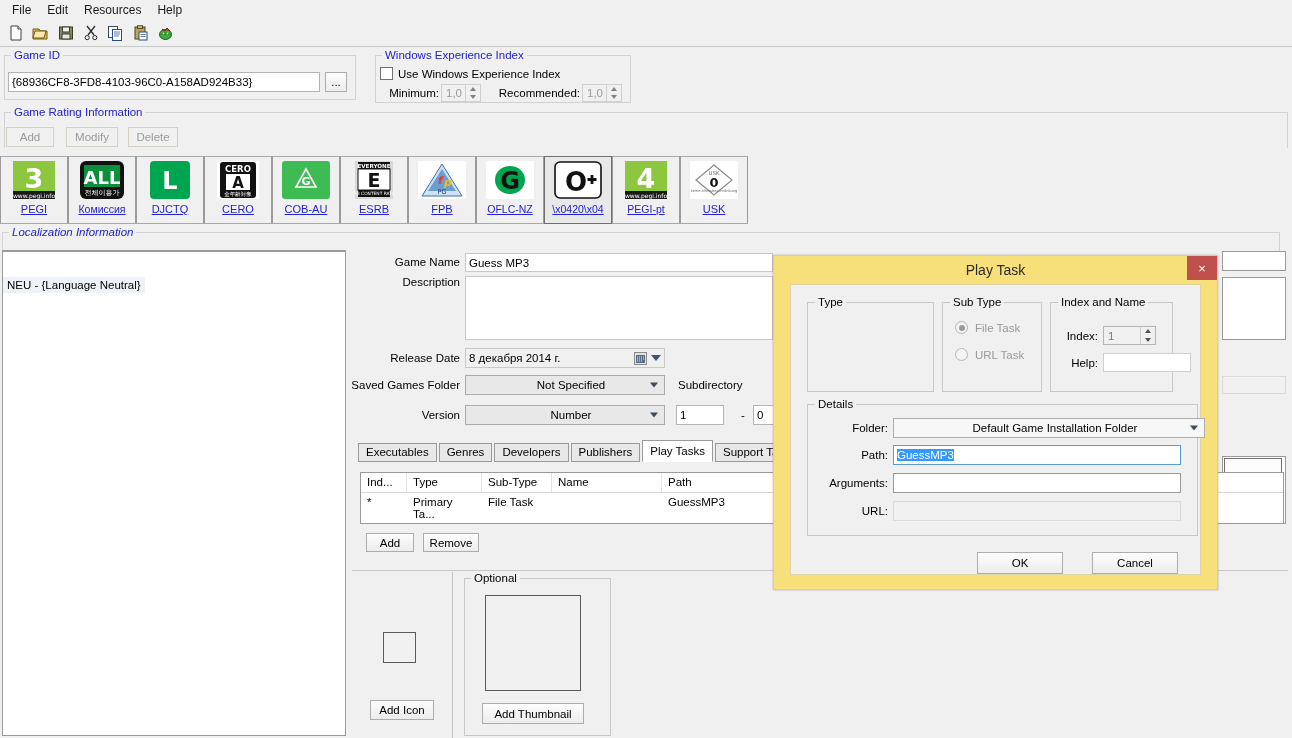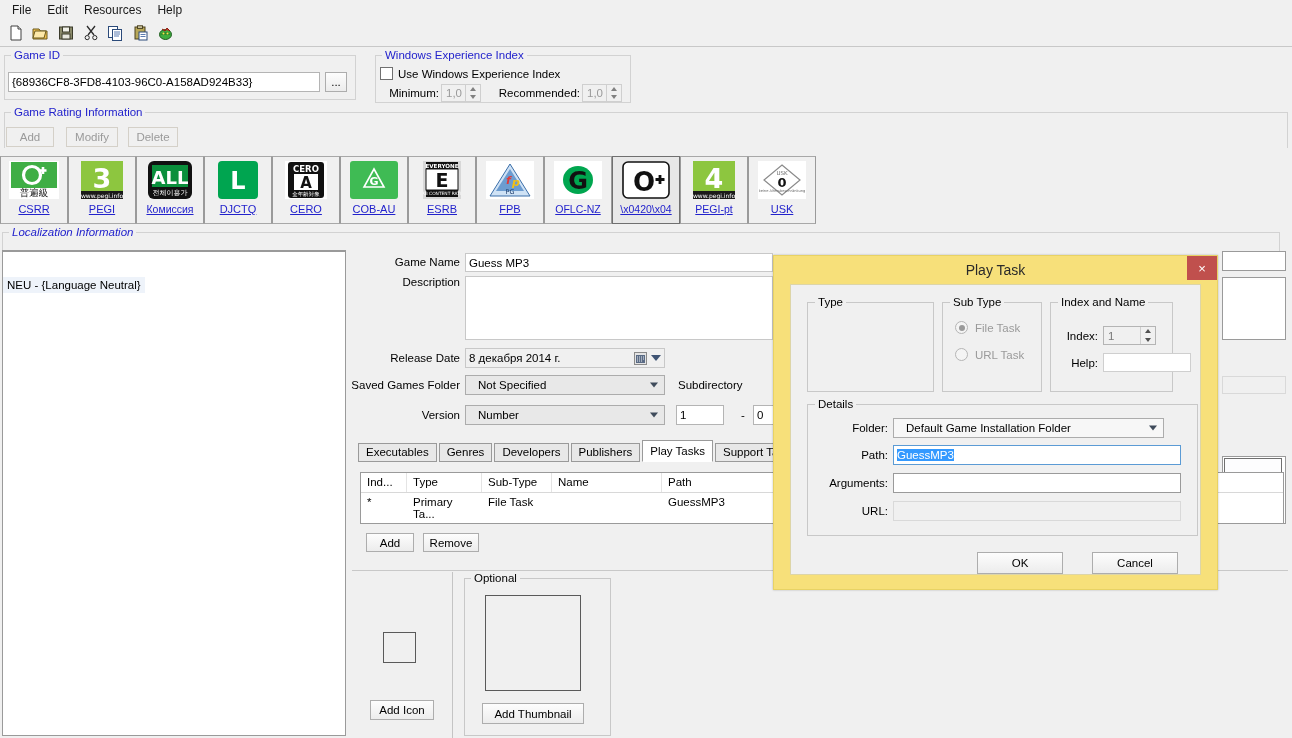--- a/index.html
+++ b/index.html
@@ -37,21 +37,21 @@
   }
   .btn.disabled { color:#9a9a9a; background:#f0f0f0; border-color:#d4d0c8; }
   
   .inp {
     border:1px solid #b4b4b4; background:#fff; font-family:"Liberation Sans", sans-serif;
     font-size:11.5px; color:#000; padding:1px 3px; outline:none;
   }
   .inp.disabled { background:#f0f0f0; border-color:#d9d9d9; color:#9a9a9a; }
   .combo {
     border:1px solid #acacac; background:#e8e8e8; font-size:11.5px;
-    display:flex; align-items:center; padding-left:12px; position:relative; cursor:default;
+    display:flex; align-items:center; padding-left:12px; position:relative; cursor:default;justify-content:center;
   }
   .combo .arrow {
     position:absolute; right:6px; top:50%; transform:translateY(-50%);
     width:0;height:0;border-left:4px solid transparent;border-right:4px solid transparent;
     border-top:5px solid #3f4b5b;
   }
   .spin {
     border:1px solid #cfcfcf; background:#f0f0f0; position:relative;
     display:flex; align-items:center; padding-left:4px; font-size:11.5px; color:#9a9a9a;
   }
@@ -238,32 +238,20 @@
 
 <div class="gb" style="left:4px; top:112px; width:1284px; height:36px; border-bottom:none;">
   <span class="gb-title">Game Rating Information</span>
 </div>
 <button class="btn disabled" style="position:absolute; left:6px; top:127px; width:48px; height:20px;">Add</button>
 <button class="btn disabled" style="position:absolute; left:66px; top:127px; width:52px; height:20px;">Modify</button>
 <button class="btn disabled" style="position:absolute; left:128px; top:127px; width:50px; height:20px;">Delete</button>
 
 <div id="ratings">
 
-  <div class="rt">
-    <span class="ic">
-      <svg width="50" height="38" viewBox="0 0 50 38">
-          <rect width="50" height="38" fill="#fff"></rect>
-          <rect x="2" y="1" width="46" height="26" fill="#3fae45"></rect>
-          <circle cx="23" cy="14" r="8.5" fill="none" stroke="#fff" stroke-width="3.2"></circle>
-          <path d="M34 6v7M30.5 9.5h7" stroke="#fff" stroke-width="2.6"></path>
-          <text x="25" y="35" font-size="9.5" text-anchor="middle" fill="#111" font-family="DejaVu Sans">普遍級</text>
-        </svg>
-    </span>
-    <span class="lbl">CSRR</span>
-  </div>
 
   <div class="rt">
     <span class="ic">
       <svg width="42" height="38" viewBox="0 0 42 38">
           <rect width="42" height="38" fill="#8dc63f"></rect>
           <text x="21" y="27" font-size="27" font-weight="bold" text-anchor="middle" fill="#fff" font-family="DejaVu Sans">3</text>
           <rect y="30" width="42" height="8" fill="#1a1a1a"></rect>
           <text x="21" y="36.5" font-size="6" text-anchor="middle" fill="#fff" font-family="DejaVu Sans">www.pegi.info</text>
         </svg>
     </span>
@@ -525,21 +513,21 @@
           </span>
       </div>
       <div class="fld-label" style="left:5px; top:54px; width:42px;">Help:</div>
       <input class="inp" style="position: absolute; left: 52px; top: 50px; width: 88px; height: 19px; border-color: rgb(207, 207, 207);" value="">
     </div>
 
     <div class="dgb" style="left:16px; top:119px; width:391px; height:132px;">
       <span class="dgb-title">Details</span>
 
       <div class="fld-label" style="left:10px; top:17px; width:70px;">Folder:</div>
-      <div class="combo" style="position:absolute; left:85px; top:13px; width:271px; height:20px; background:#f7f7f7;">
+      <div class="combo" style="position:absolute; left:85px; top:13px; width:312px; height:20px; background:#f7f7f7;">
         <span>Default Game Installation Folder</span>
         <span class="arrow"></span>
       </div>
 
       <div class="fld-label" style="left:10px; top:44px; width:70px;">Path:</div>
       <div class="inp" style="position:absolute; left:85px; top:40px; width:288px; height:20px; border-color:#5b9bd5; display:flex; align-items:center;">
         <span style="background:#3399ff; color:#fff;">GuessMP3</span>
       </div>
 
       <div class="fld-label" style="left:4px; top:72px; width:76px;">Arguments:</div>

